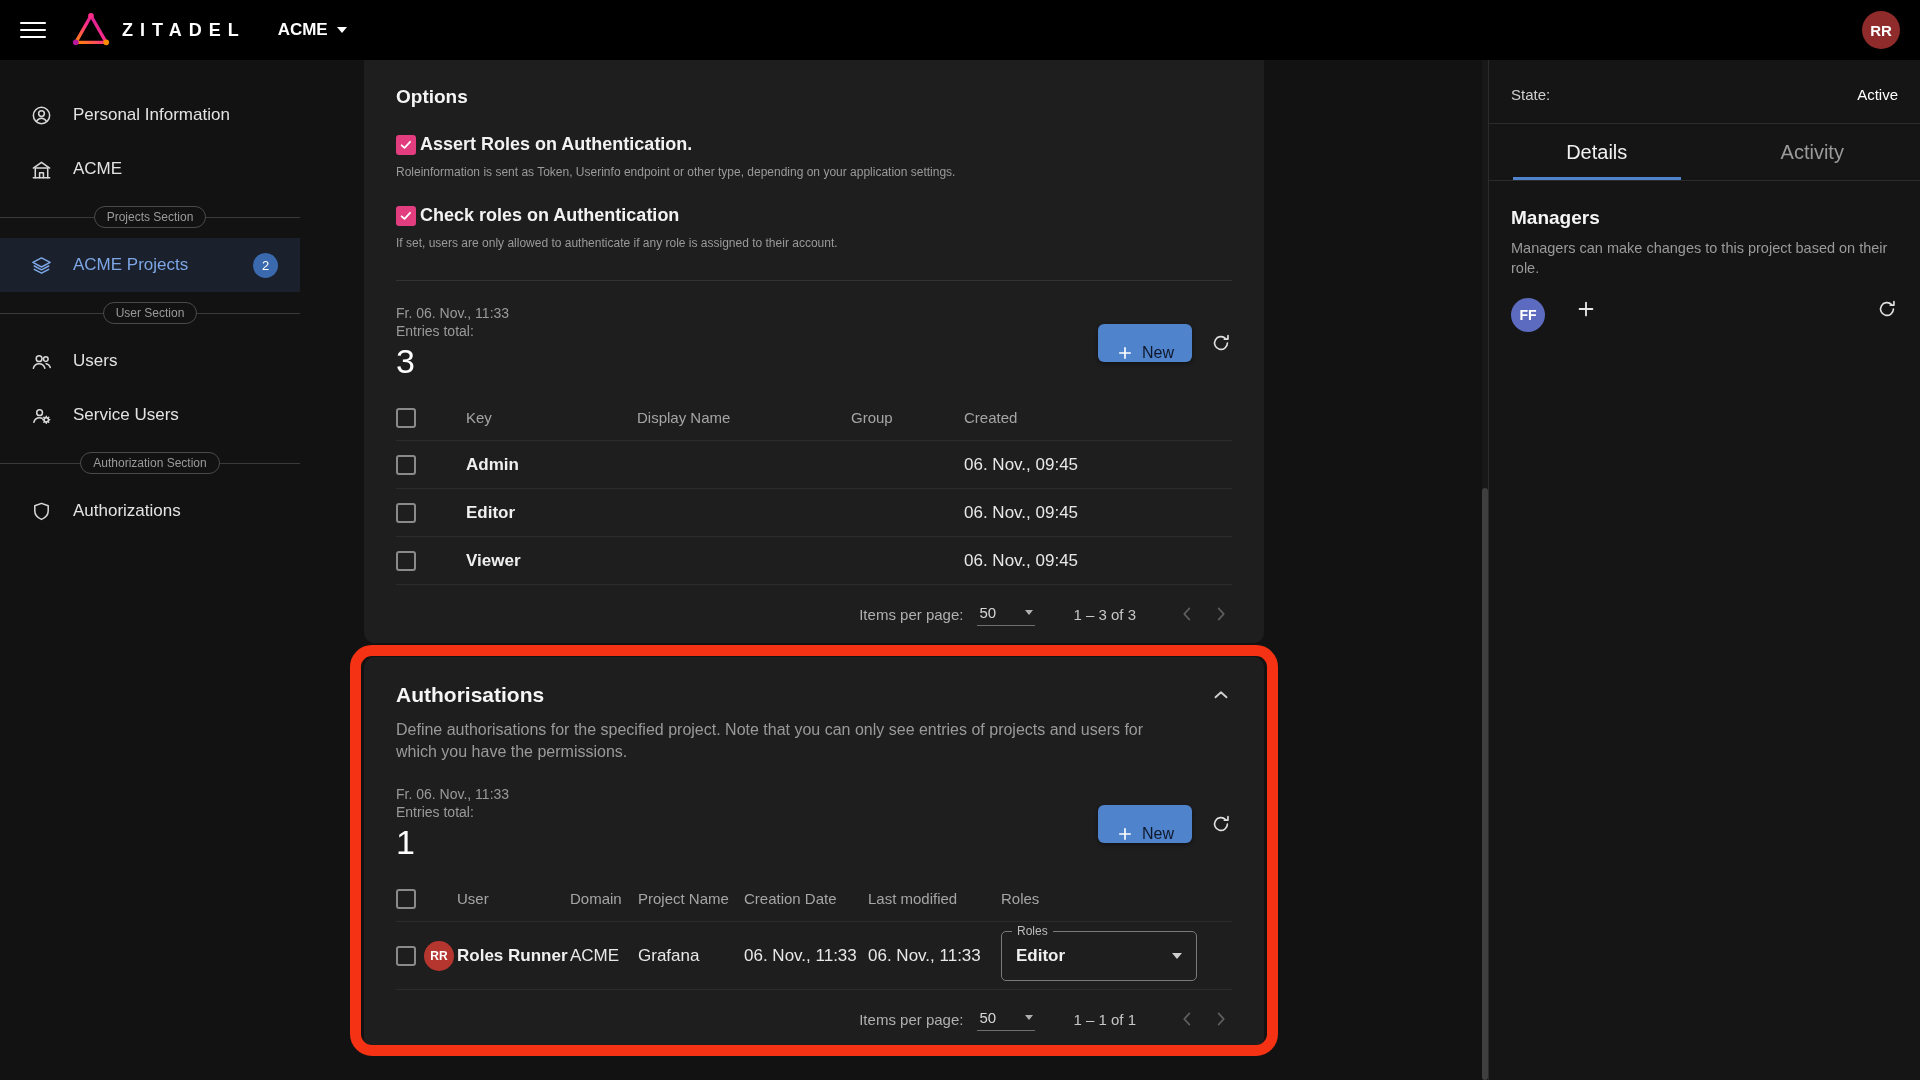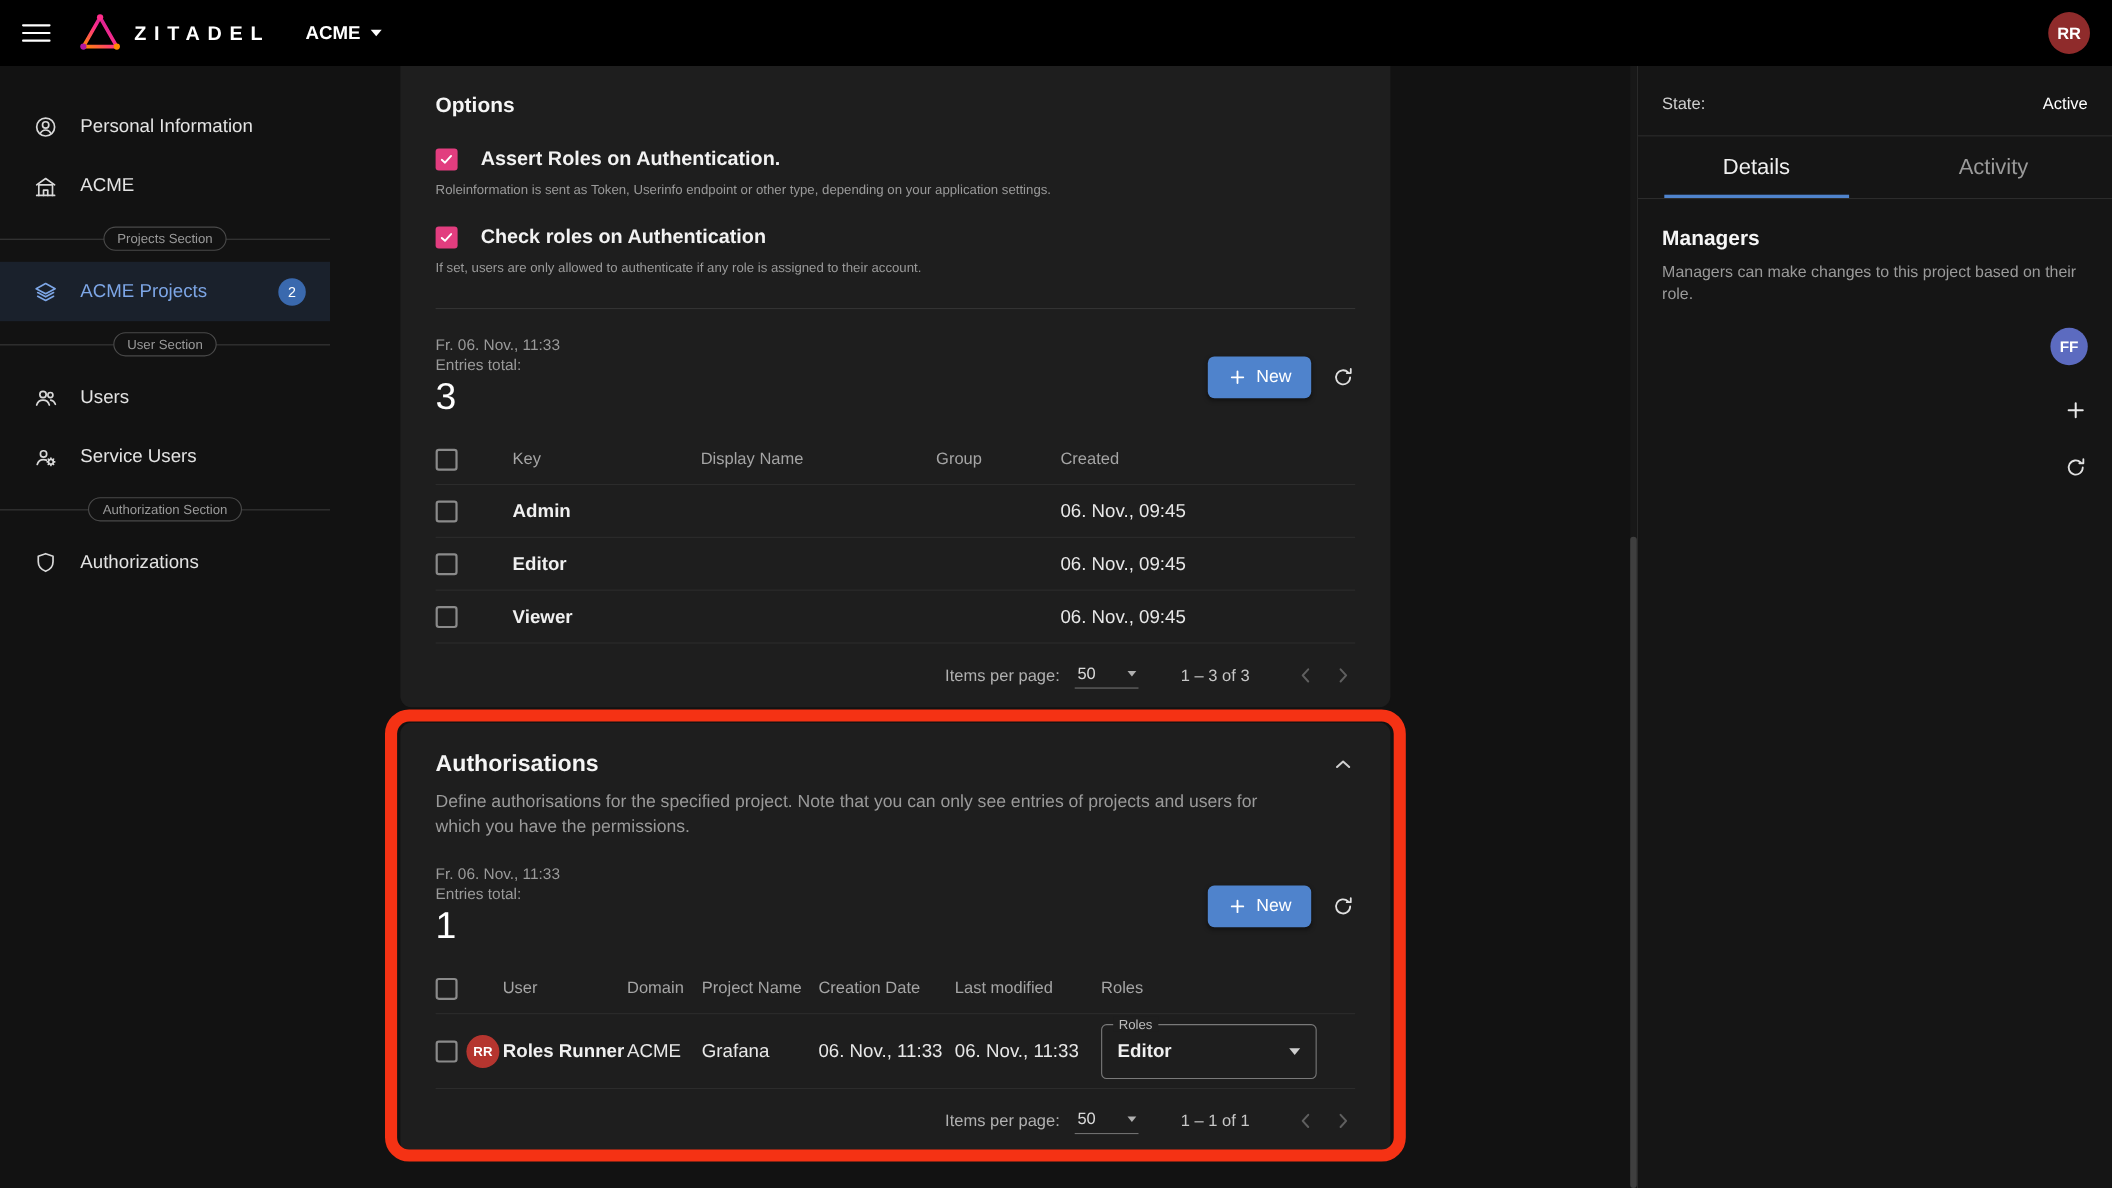--- a/index.html
+++ b/index.html
@@ -31,34 +31,34 @@
     display:flex; align-items:center; justify-content:center; font-size:13px; font-weight:400; }
   .section-divider { position:relative; height:30px; margin:6px 0; display:flex; align-items:center; justify-content:center; }
   .section-divider::before { content:""; position:absolute; left:0; right:0; top:50%; height:1px; background:#3a3a3a; }
   .section-pill { position:relative; background:#121212; border:1px solid #4a4a4a; border-radius:12px; padding:3px 12px; font-size:12px; color:#9a9a9a; }
 
   
   .main { flex:1; padding-left:64px; overflow:hidden; position:relative; }
   .card { width:900px; background:#1e1e1e; border-radius:10px; }
   .card-options { border-top-left-radius:0; border-top-right-radius:0; padding:26px 32px 0; }
   .card-title { font-size:19px; font-weight:700; color:#f5f5f5; }
-  .toggle-row { display:flex; align-items:center; gap:21px; margin-top:26px; }
+  .toggle-row { display:flex; align-items:center; gap:4px; margin-top:26px; }
   .toggle-label { font-size:18px; font-weight:700; color:#f2f2f2; }
   .checkbox { width:20px; height:20px; border-radius:3px; display:inline-flex; align-items:center; justify-content:center; flex-shrink:0; cursor:pointer; }
   .checkbox.checked { background:#e23d7f; }
   .checkbox.unchecked { background:transparent; border:2px solid #8a8a8a; }
   .checkbox svg { width:14px; height:14px; stroke:#fff; stroke-width:3; fill:none; stroke-linecap:round; stroke-linejoin:round; }
   .toggle-desc { margin-top:10px; font-size:12px; color:#9a9a9a; }
   .hr { height:1px; background:#333; margin-top:30px; }
 
   .list-meta { display:flex; justify-content:space-between; align-items:center; margin-top:24px; }
   .timestamp, .entries-label { font-size:14px; color:#9a9a9a; line-height:1.25; }
   .entries-count { font-size:34px; color:#fff; font-weight:400; margin-top:2px; }
   .meta-actions { display:flex; align-items:center; gap:18px; }
-  .new-button { display:flex; align-items:center; gap:8px; background:#4f83cc; color:#ffffff; border:none; border-radius:6px;
+  .new-button { display:flex; align-items:flex-end; gap:8px; background:#4f83cc; color:#0f172a; border:none; border-radius:6px;
     height:38px; padding:0 18px; font-size:16px; font-family:inherit; cursor:pointer; box-shadow:0 2px 4px rgba(0,0,0,.4); }
   .new-button svg { width:18px; height:18px; stroke:#fff; stroke-width:2.2; fill:none; stroke-linecap:round; }
   .icon-btn { display:inline-flex; align-items:center; justify-content:center; cursor:pointer; }
   .icon-btn svg { width:22px; height:22px; stroke:#e0e0e0; stroke-width:1.8; fill:none; stroke-linecap:round; stroke-linejoin:round; }
 
   .t-head, .t-row { display:grid; align-items:center; border-bottom:1px solid #2c2c2c; }
   .t1 .t-head, .t1 .t-row { grid-template-columns:70px 171px 214px 113px 1fr; }
   .t2 .t-head, .t2 .t-row { grid-template-columns:61px 113px 68px 106px 124px 133px 1fr; }
   .t-head { height:46px; font-size:15px; color:#a5a5a5; margin-top:14px; }
   .t1 .t-row { height:48px; font-size:17px; color:#e8e8e8; }
@@ -102,21 +102,21 @@
   .state-label { color:#cfcfcf; }
   .state-value { color:#fff; }
   .rp-divider { height:1px; background:#2c2c2c; }
   .tabs { display:flex; border-bottom:1px solid #2c2c2c; }
   .tab { flex:1; height:56px; display:flex; align-items:center; justify-content:center; font-size:20px; color:#9a9a9a; cursor:pointer; position:relative; }
   .tab.active { color:#f0f0f0; }
   .tab.active::after { content:""; position:absolute; bottom:0; left:24px; right:24px; height:3px; background:#4f83cc; }
   .managers { padding:26px 22px; }
   .managers-title { font-size:19px; font-weight:700; color:#f5f5f5; }
   .managers-desc { margin-top:10px; font-size:14.5px; color:#9a9a9a; line-height:1.35; }
-  .managers-row { display:flex; align-items:flex-end; gap:30px; margin-top:20px;flex-direction:column; }
+  .managers-row { display:flex; align-items:flex-start; gap:30px; margin-top:20px; }
   .avatar-manager { width:34px; height:34px; font-size:14px; background:#5c6bc0; }
   .add-manager svg { width:22px; height:22px; stroke:#e8e8e8; stroke-width:2; fill:none; stroke-linecap:round; }
   .managers-refresh { margin-left:auto; }
 </style>
 </head>
 <body>
 
 <header class="topbar">
   <div class="hamburger">
       <span></span>

